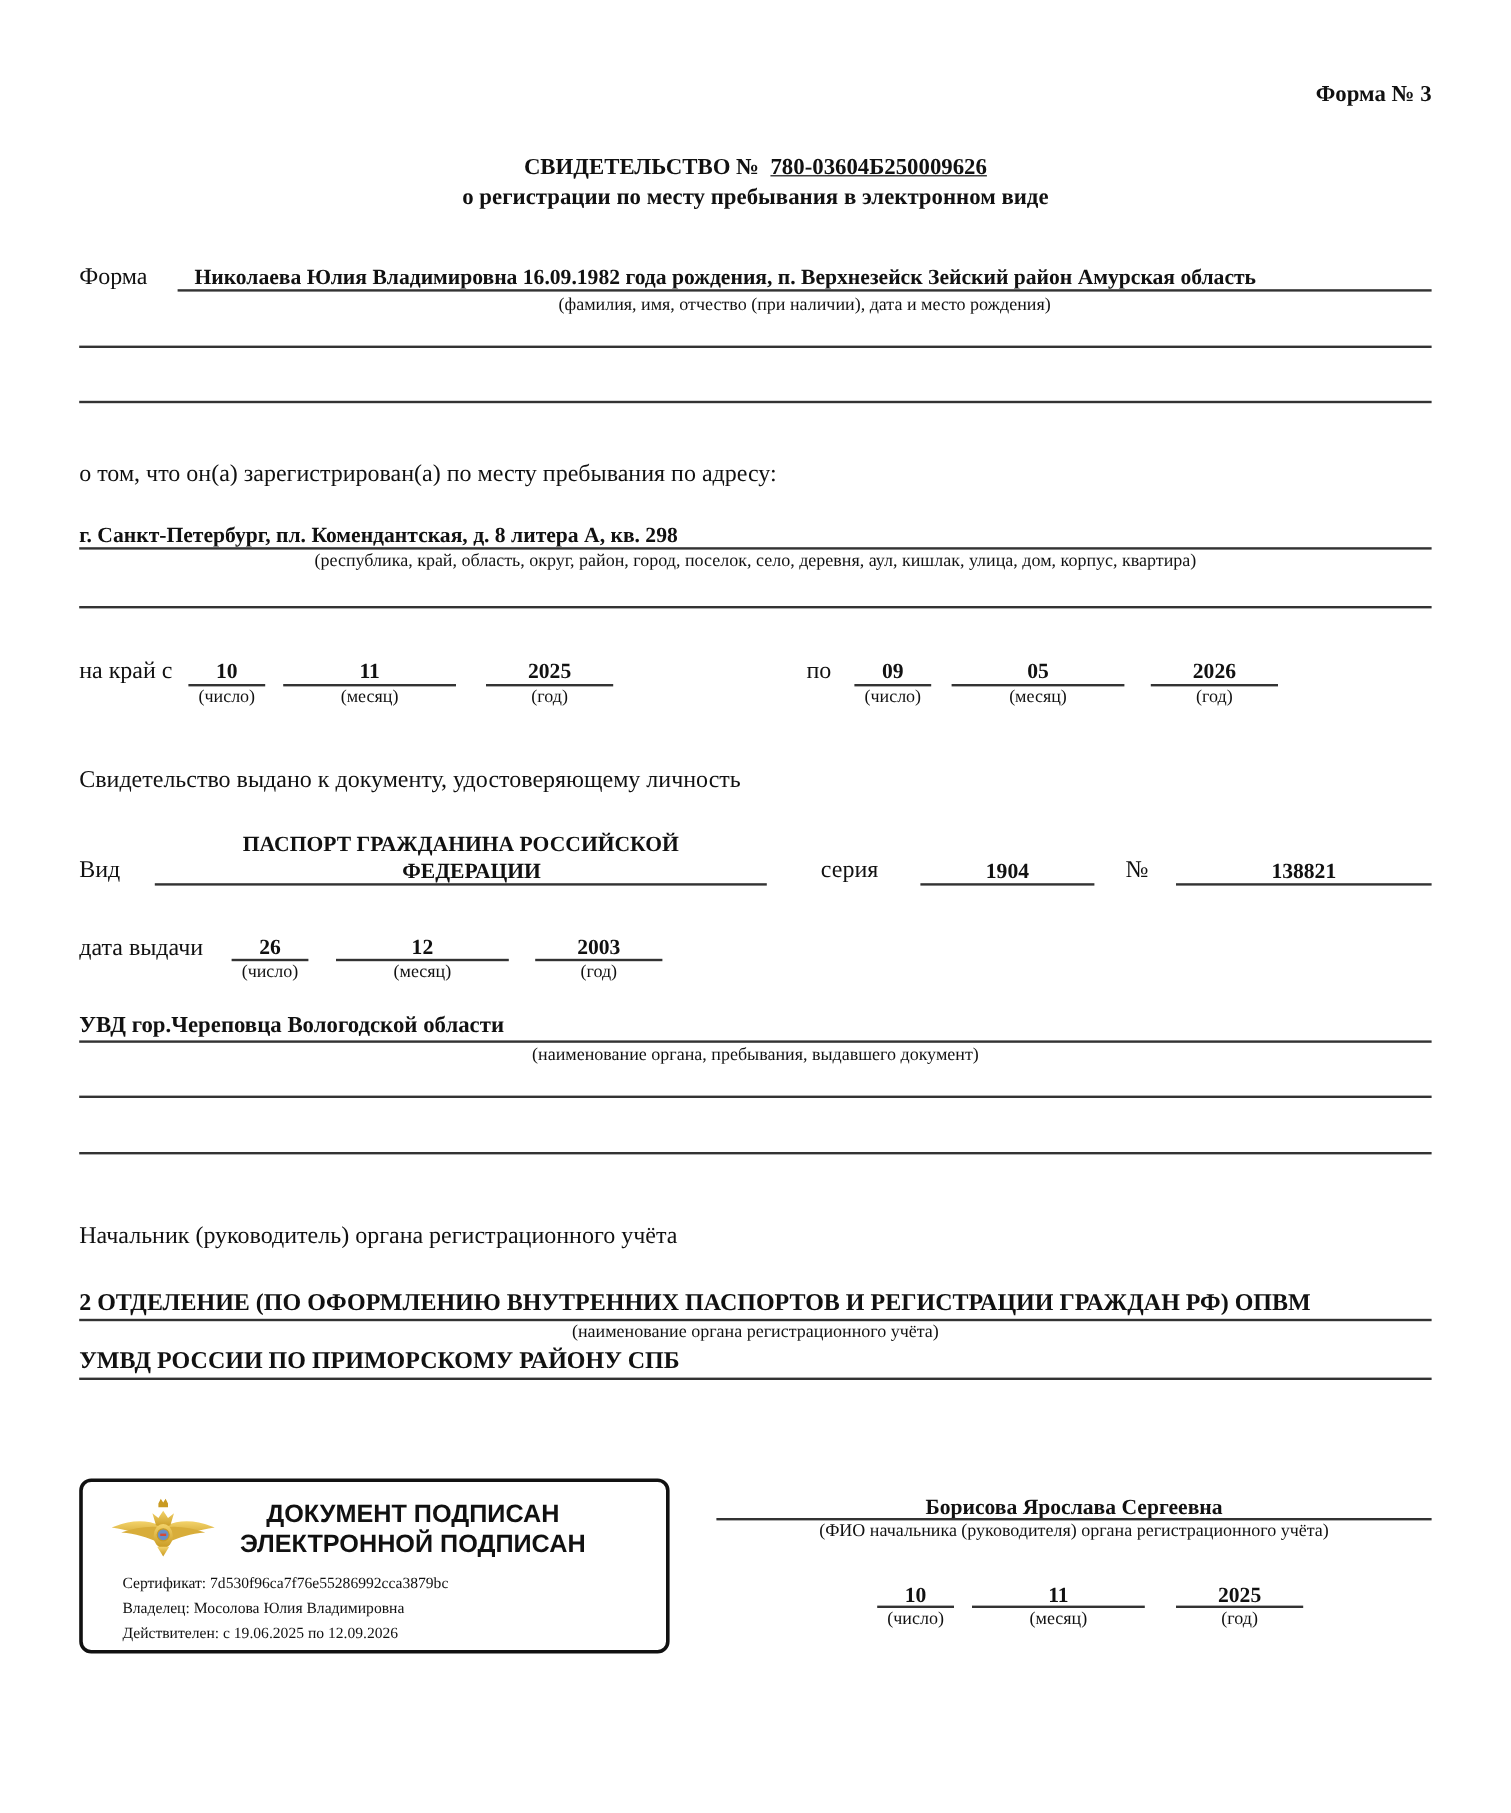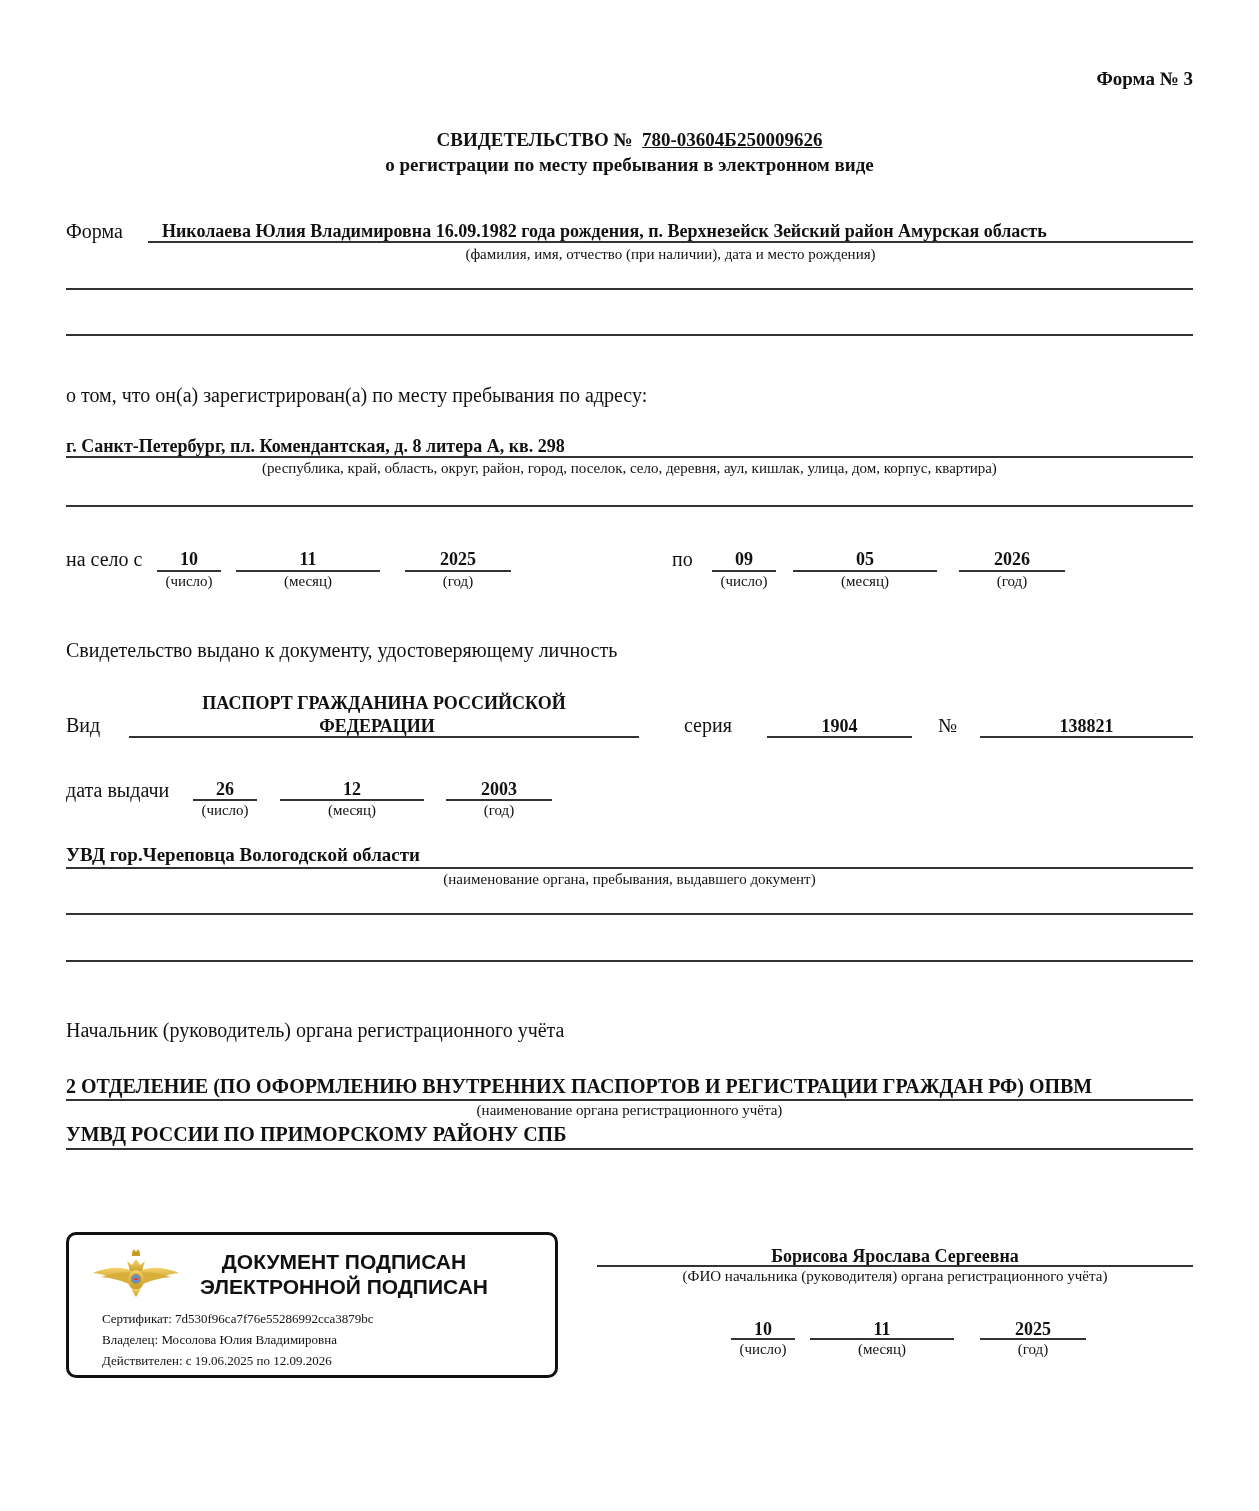--- a/index.html
+++ b/index.html
@@ -35,21 +35,21 @@
 <div class="caption" style="left:148px; width:1045px; top:246px;">(фамилия, имя, отчество (при наличии), дата и место рождения)</div>
 <div class="hline" style="left:66px; width:1127px; top:288px;"></div>
 <div class="hline" style="left:66px; width:1127px; top:334px;"></div>
 
 <div class="label" style="left:66px; top:384px;">о том, что он(а) зарегистрирован(а) по месту пребывания по адресу:</div>
 <div class="abs b" style="left:66px; top:436px; font-size:18px; white-space:nowrap;">г. Санкт-Петербург, пл. Комендантская, д. 8 литера А, кв. 298</div>
 <div class="hline" style="left:66px; width:1127px; top:456px;"></div>
 <div class="caption" style="left:66px; width:1127px; top:460px;">(республика, край, область, округ, район, город, поселок, село, деревня, аул, кишлак, улица, дом, корпус, квартира)</div>
 <div class="hline" style="left:66px; width:1127px; top:505px;"></div>
 
-<div class="label" style="left:66px; top:548px;">на село с</div>
+<div class="label" style="left:66px; top:548px;">на край с</div>
 <div class="val" style="left:157px; width:64px; top:549px;">10</div>
 <div class="field-line" style="left:157px; width:64px; top:570px;"></div>
 <div class="caption" style="left:157px; width:64px; top:573px;">(число)</div>
 <div class="val" style="left:236px; width:144px; top:549px;">11</div>
 <div class="field-line" style="left:236px; width:144px; top:570px;"></div>
 <div class="caption" style="left:236px; width:144px; top:573px;">(месяц)</div>
 <div class="val" style="left:405px; width:106px; top:549px;">2025</div>
 <div class="field-line" style="left:405px; width:106px; top:570px;"></div>
 <div class="caption" style="left:405px; width:106px; top:573px;">(год)</div>
 
@@ -60,21 +60,21 @@
 <div class="val" style="left:793px; width:144px; top:549px;">05</div>
 <div class="field-line" style="left:793px; width:144px; top:570px;"></div>
 <div class="caption" style="left:793px; width:144px; top:573px;">(месяц)</div>
 <div class="val" style="left:959px; width:106px; top:549px;">2026</div>
 <div class="field-line" style="left:959px; width:106px; top:570px;"></div>
 <div class="caption" style="left:959px; width:106px; top:573px;">(год)</div>
 
 <div class="label" style="left:66px; top:639px;">Свидетельство выдано к документу, удостоверяющему личность</div>
 <div class="label" style="left:66px; top:714px;">Вид</div>
 <div class="val" style="left:129px; width:510px; top:693px;">ПАСПОРТ ГРАЖДАНИНА РОССИЙСКОЙ</div>
-<div class="val" style="left:122px; width:510px; top:716px;">ФЕДЕРАЦИИ</div>
+<div class="val" style="left:138px; width:510px; top:716px;">ФЕДЕРАЦИИ</div>
 <div class="field-line" style="left:129px; width:510px; top:736px;"></div>
 
 <div class="label" style="left:684px; top:714px;">серия</div>
 <div class="val" style="left:767px; width:145px; top:716px;">1904</div>
 <div class="field-line" style="left:767px; width:145px; top:736px;"></div>
 <div class="label" style="left:938px; top:714px;">№</div>
 <div class="val" style="left:980px; width:213px; top:716px;">138821</div>
 <div class="field-line" style="left:980px; width:213px; top:736px;"></div>
 
 <div class="label" style="left:66px; top:779px;">дата выдачи</div>

